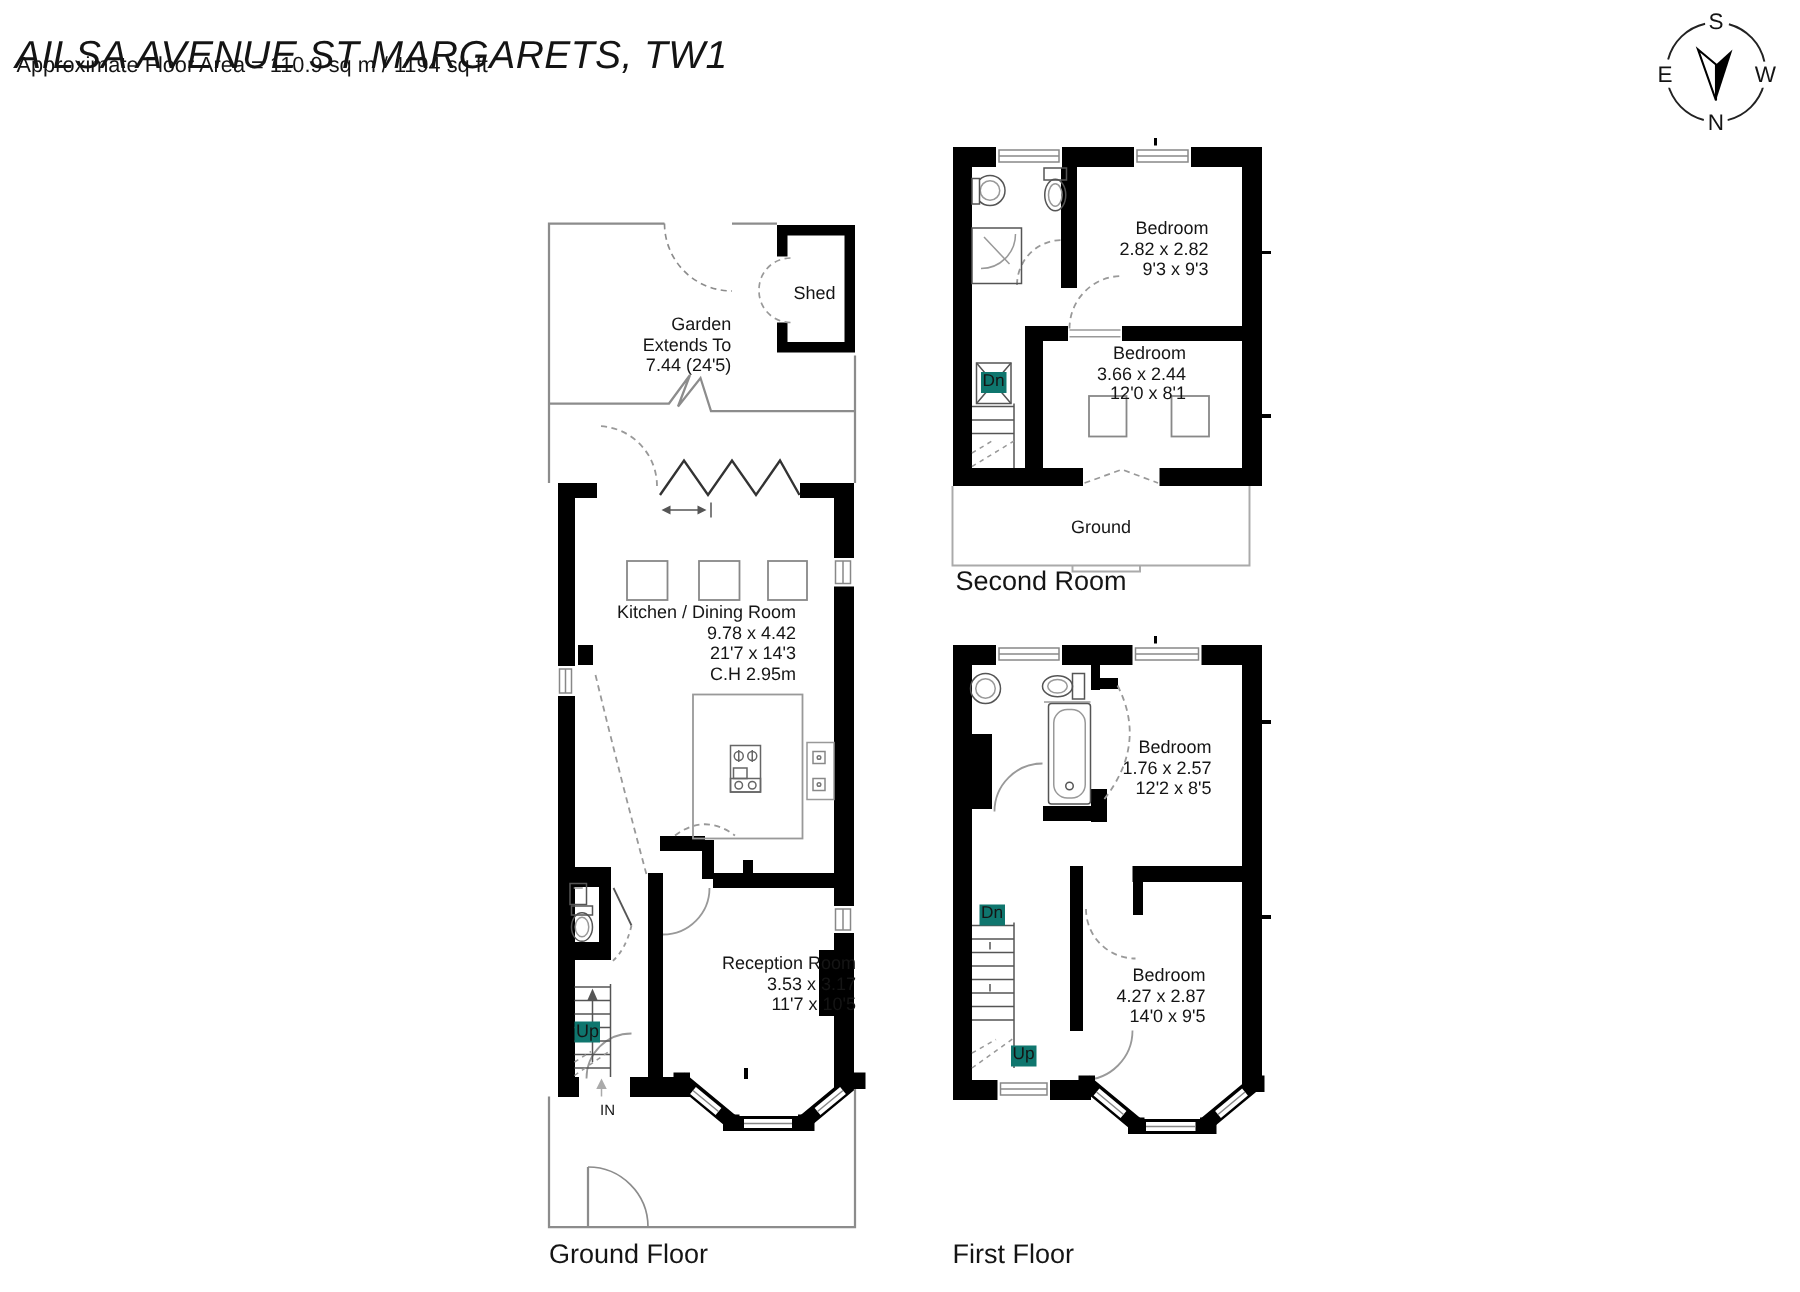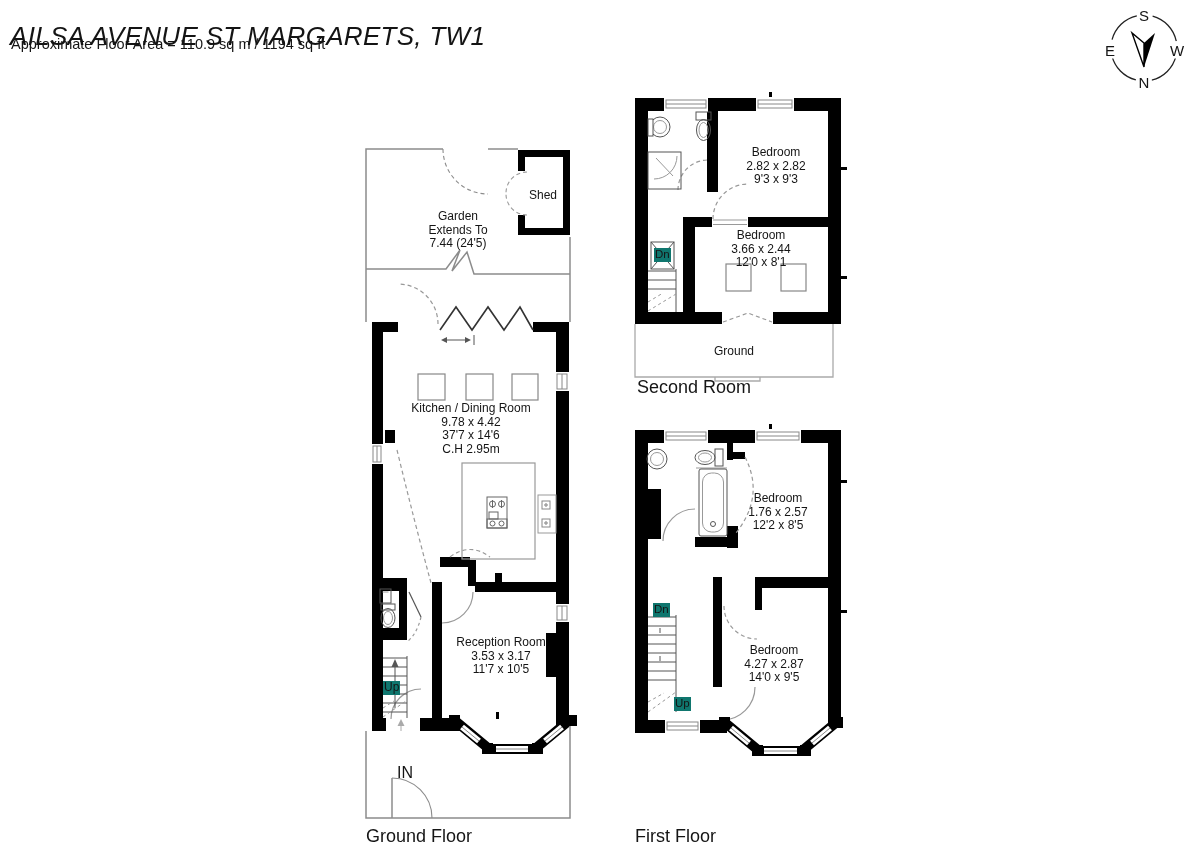--- a/index.html
+++ b/index.html
@@ -1,20 +1,20 @@
 <!DOCTYPE html>
 <html><head>
 <meta charset="utf-8">
 <style>
   html,body{margin:0;padding:0;background:#fff;}
   body{width:1200px;height:861px;position:relative;overflow:hidden;
        font-family:"Liberation Sans",sans-serif;color:#141414;}
   #plan-svg{position:absolute;left:0;top:0;}
   .lbl{position:absolute;font-size:12px;line-height:13.5px;color:#151515;white-space:nowrap;}
-  .center{transform:translateX(-50%);text-align:center;}
+  .center{transform:translateX(-50%);text-align:right;}
   .whitebg{background:#0f766e;padding:0 1px;}
   .page-title{position:absolute;left:10px;top:4px;font-size:26px;font-weight:400;letter-spacing:.3px;font-style:italic;}
   .page-subtitle{position:absolute;left:11px;top:36px;font-size:14.5px;}
   .floor-label{font-size:18px;}
   .compass-letter{position:absolute;font-size:15px;transform:translate(-50%,-50%);background:#fff;padding:0 2px;}
 </style>
 </head>
 <body>
 
 <svg id="plan-svg" width="1200" height="861" viewBox="0 0 1200 861" xmlns="http://www.w3.org/2000/svg">
@@ -296,30 +296,30 @@
 
 <div class="lbl center" style="left:458px;top:210px">
   <div>Garden</div>
   <div>Extends To</div>
   <div>7.44 (24'5)</div>
 </div>
 <div class="lbl center" style="left:543px;top:189px">Shed</div>
 <div class="lbl center" style="left:471px;top:402px">
   <div>Kitchen / Dining Room</div>
   <div>9.78 x 4.42</div>
-  <div>37'7 x 14'6</div>
+  <div>21'7 x 14'3</div>
   <div>C.H 2.95m</div>
 </div>
-<div class="lbl center" style="left:501px;top:636px">
+<div class="lbl center" style="left:526px;top:636px">
   <div>Reception Room</div>
   <div>3.53 x 3.17</div>
   <div>11'7 x 10'5</div>
 </div>
 <div class="lbl whitebg" style="left:383px;top:681px">Up</div>
-<div class="lbl center" style="left:405px;top:766px;font-size:16px">IN</div>
+<div class="lbl center" style="left:405px;top:734px;font-size:10px">IN</div>
 <div class="lbl floor-label" style="left:366px;top:830px">Ground Floor</div>
 
 <div class="lbl center" style="left:776px;top:146px">
   <div>Bedroom</div>
   <div>2.82 x 2.82</div>
   <div>9'3 x 9'3</div>
 </div>
 <div class="lbl center" style="left:761px;top:229px">
   <div>Bedroom</div>
   <div>3.66 x 2.44</div>

